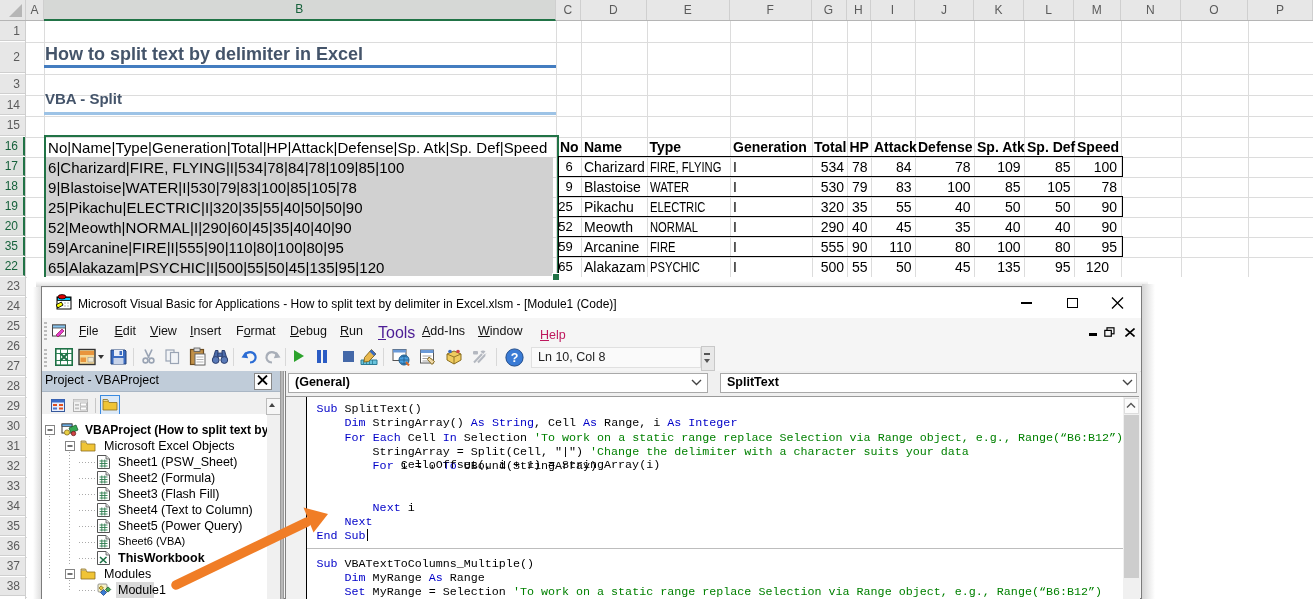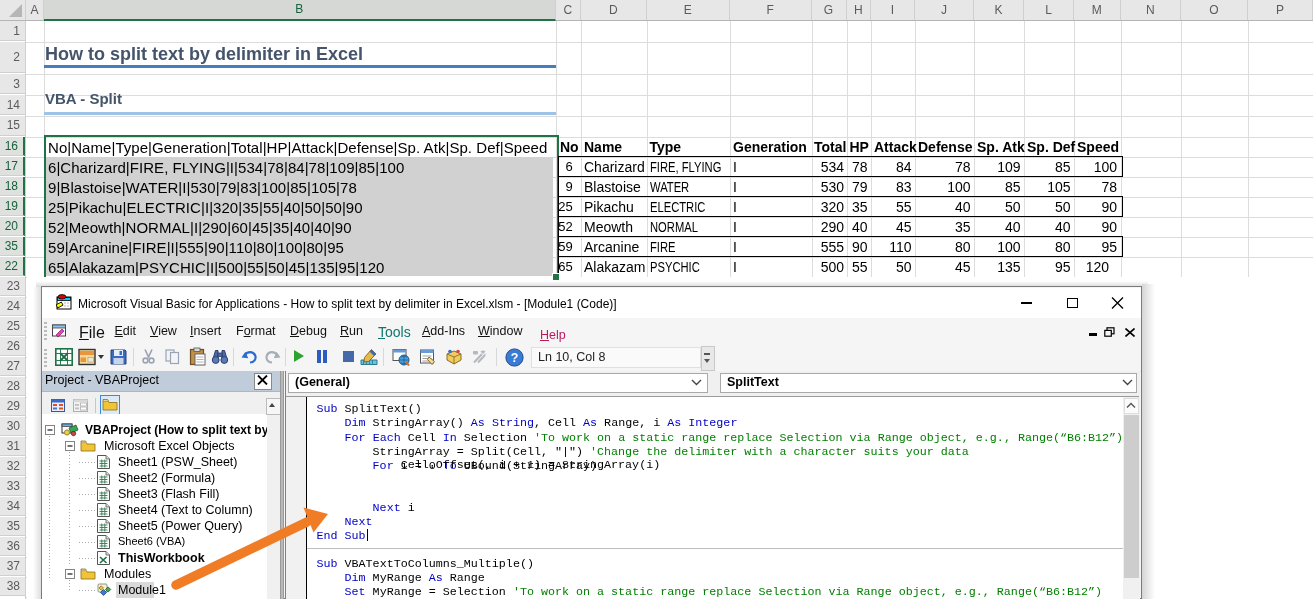--- a/index.html
+++ b/index.html
@@ -236,28 +236,28 @@
 <svg class="abs" style="left:1111px;top:297px;" width="13" height="12" viewBox="0 0 13 12">
     <path d="M1 0.5 L12 11.5 M12 0.5 L1 11.5" stroke="#000" stroke-width="1.3"></path>
   </svg>
 <div class="abs" style="left:41.5px;top:317.5px;width:1099px;height:27px;background:#f5f5f5;border-bottom:1px solid #ececec;"></div>
 <div class="abs" style="left:44px;top:322px;width:3px;height:18px;background:repeating-linear-gradient(#bbb 0 2px,#f5f5f5 2px 4px);"></div>
 <svg class="abs" style="left:52px;top:323px;" width="15" height="15" viewBox="0 0 15 15">
       <rect x="0.5" y="2" width="13" height="11" fill="#fff" stroke="#444" stroke-width="1"></rect>
       <rect x="0.5" y="2" width="13" height="3" fill="#88c4ee" stroke="#444" stroke-width="0.8"></rect>
       <path d="M4 12 L10 6 L12 8 L6 14 Z" fill="#e040d0" stroke="#803" stroke-width="0.6"></path>
     </svg>
-<div class="abs" style="left:79px;top:324px;font-size:16px;color:#111;"><u>F</u>ile</div>
+<div class="abs" style="left:79px;top:324px;font-size:12px;color:#111;"><u>F</u>ile</div>
 <div class="abs" style="left:114.5px;top:324px;font-size:12.5px;color:#111;"><u>E</u>dit</div>
 <div class="abs" style="left:150px;top:324px;font-size:12.5px;color:#111;"><u>V</u>iew</div>
 <div class="abs" style="left:190px;top:324px;font-size:12.5px;color:#111;"><u>I</u>nsert</div>
 <div class="abs" style="left:236px;top:324px;font-size:12.5px;color:#111;">F<u>o</u>rmat</div>
 <div class="abs" style="left:290px;top:324px;font-size:12.5px;color:#111;"><u>D</u>ebug</div>
 <div class="abs" style="left:340px;top:324px;font-size:12.5px;color:#111;"><u>R</u>un</div>
-<div class="abs" style="left:378px;top:324px;font-size:14px;color:#0f766e;"><u>T</u>ools</div>
+<div class="abs" style="left:378px;top:324px;font-size:16px;color:#4c1d95;"><u>T</u>ools</div>
 <div class="abs" style="left:422px;top:324px;font-size:12.5px;color:#111;"><u>A</u>dd-Ins</div>
 <div class="abs" style="left:478px;top:324px;font-size:12.5px;color:#111;"><u>W</u>indow</div>
 <div class="abs" style="left:540px;top:328px;font-size:12.5px;color:#be185d;"><u>H</u>elp</div>
 <div class="abs" style="left:1089px;top:333px;width:8px;height:2.5px;background:#000;"></div>
 <svg class="abs" style="left:1104px;top:327px;" width="11" height="10" viewBox="0 0 11 10">
        <rect x="3" y="0.8" width="7" height="6" fill="none" stroke="#000" stroke-width="1.2"></rect>
        <rect x="0.8" y="3.4" width="6.5" height="5.8" fill="#f5f5f5" stroke="#000" stroke-width="1.2"></rect>
     </svg>
 <svg class="abs" style="left:1125px;top:328px;" width="10" height="9" viewBox="0 0 10 9">
     <path d="M0.5 0.5 L9.5 8.5 M9.5 0.5 L0.5 8.5" stroke="#000" stroke-width="1.6"></path>

